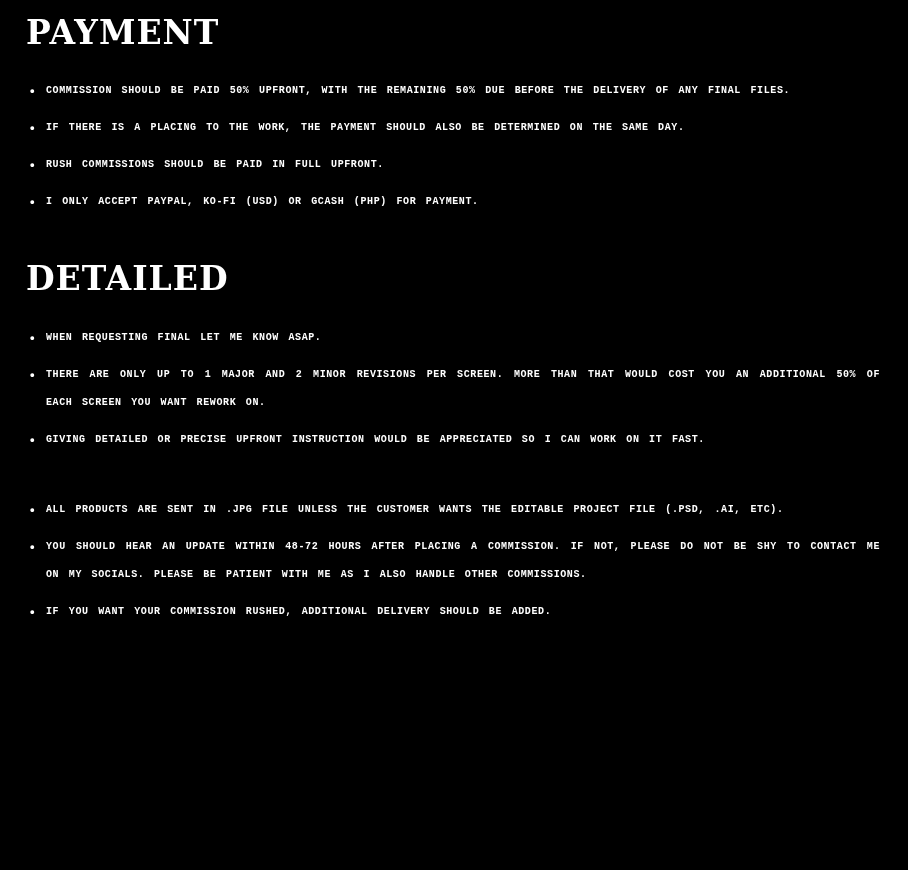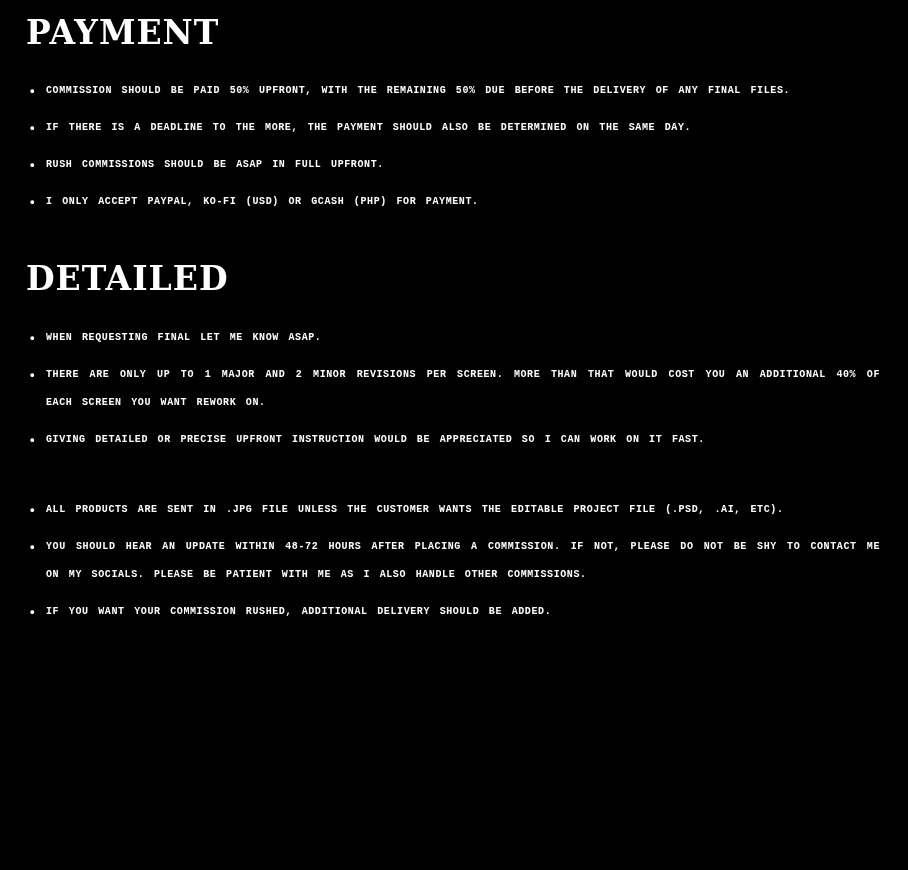--- a/index.html
+++ b/index.html
@@ -68,43 +68,43 @@
 
   <section class="doc-section">
     <h2 class="section-title">PAYMENT</h2>
     <ul class="bullet-list">
       <li class="bullet">
         <span class="marker">•</span>
         <span class="bullet-text">COMMISSION SHOULD BE PAID 50% UPFRONT, WITH THE REMAINING 50% DUE BEFORE THE DELIVERY OF ANY FINAL FILES.</span>
       </li>
       <li class="bullet">
         <span class="marker">•</span>
-        <span class="bullet-text">IF THERE IS A DEADLINE TO THE MORE, THE PAYMENT SHOULD ALSO BE DETERMINED ON THE SAME DAY.</span>
+        <span class="bullet-text">IF THERE IS A PLACING TO THE WORK, THE PAYMENT SHOULD ALSO BE DETERMINED ON THE SAME DAY.</span>
       </li>
       <li class="bullet">
         <span class="marker">•</span>
-        <span class="bullet-text">RUSH COMMISSIONS SHOULD BE ASAP IN FULL UPFRONT.</span>
+        <span class="bullet-text">RUSH COMMISSIONS SHOULD BE PAID IN FULL UPFRONT.</span>
       </li>
       <li class="bullet">
         <span class="marker">•</span>
         <span class="bullet-text">I ONLY ACCEPT PAYPAL, KO-FI (USD) OR GCASH (PHP) FOR PAYMENT.</span>
       </li>
     </ul>
   </section>
 
   <section class="doc-section">
     <h2 class="section-title">DETAILED</h2>
     <ul class="bullet-list">
       <li class="bullet">
         <span class="marker">•</span>
         <span class="bullet-text">WHEN REQUESTING FINAL LET ME KNOW ASAP.</span>
       </li>
       <li class="bullet">
         <span class="marker">•</span>
-        <span class="bullet-text">THERE ARE ONLY UP TO 1 MAJOR AND 2 MINOR REVISIONS PER SCREEN. MORE THAN THAT WOULD COST YOU AN ADDITIONAL 40% OF EACH SCREEN YOU WANT REWORK ON.</span>
+        <span class="bullet-text">THERE ARE ONLY UP TO 1 MAJOR AND 2 MINOR REVISIONS PER SCREEN. MORE THAN THAT WOULD COST YOU AN ADDITIONAL 50% OF EACH SCREEN YOU WANT REWORK ON.</span>
       </li>
       <li class="bullet">
         <span class="marker">•</span>
         <span class="bullet-text">GIVING DETAILED OR PRECISE UPFRONT INSTRUCTION WOULD BE APPRECIATED SO I CAN WORK ON IT FAST.</span>
       </li>
     </ul>
   </section>
 
   <section class="doc-section">
     <ul class="bullet-list">

